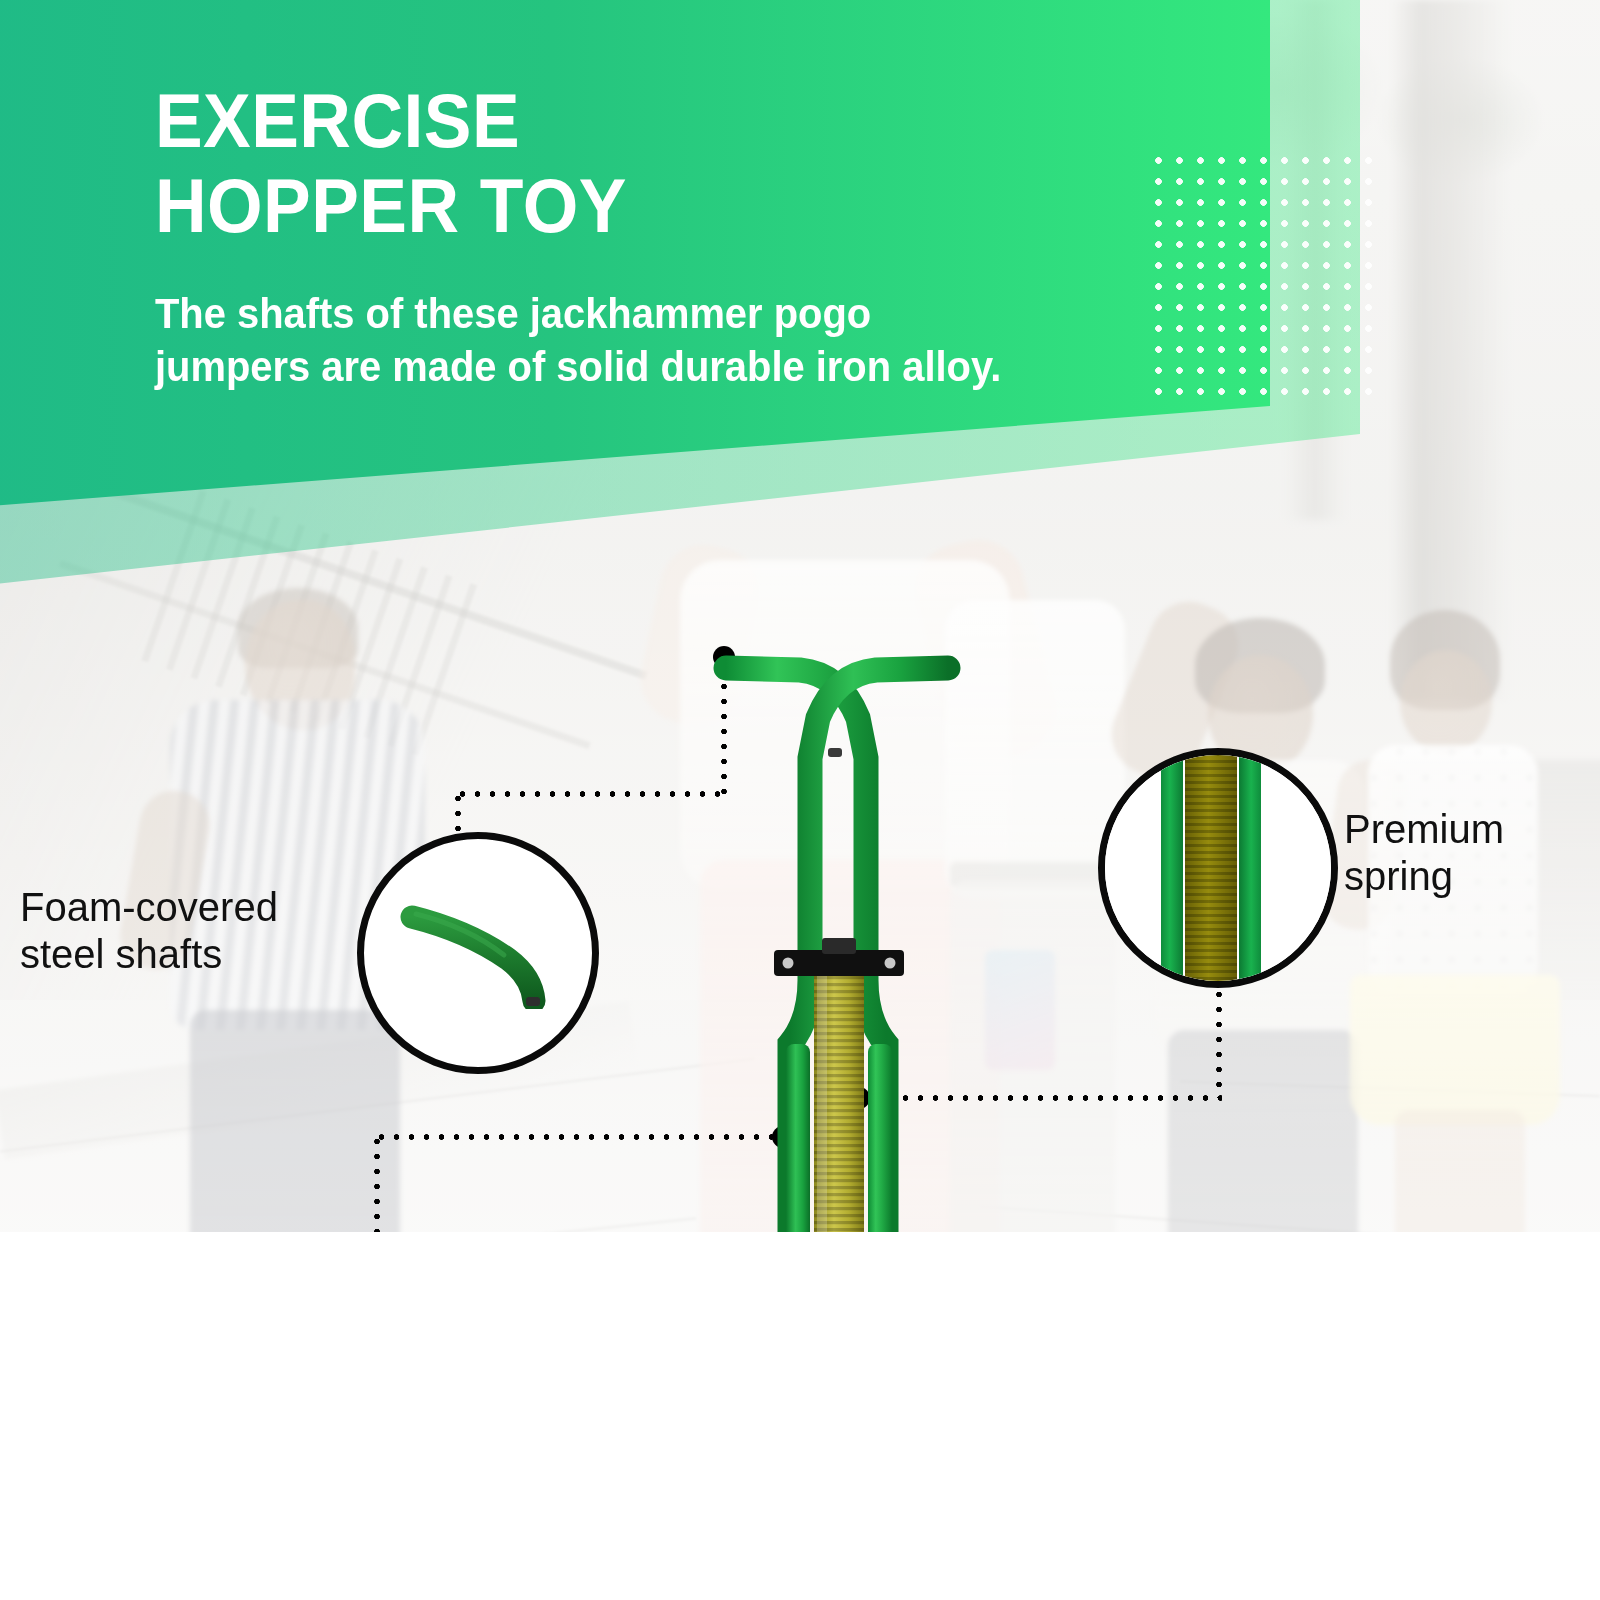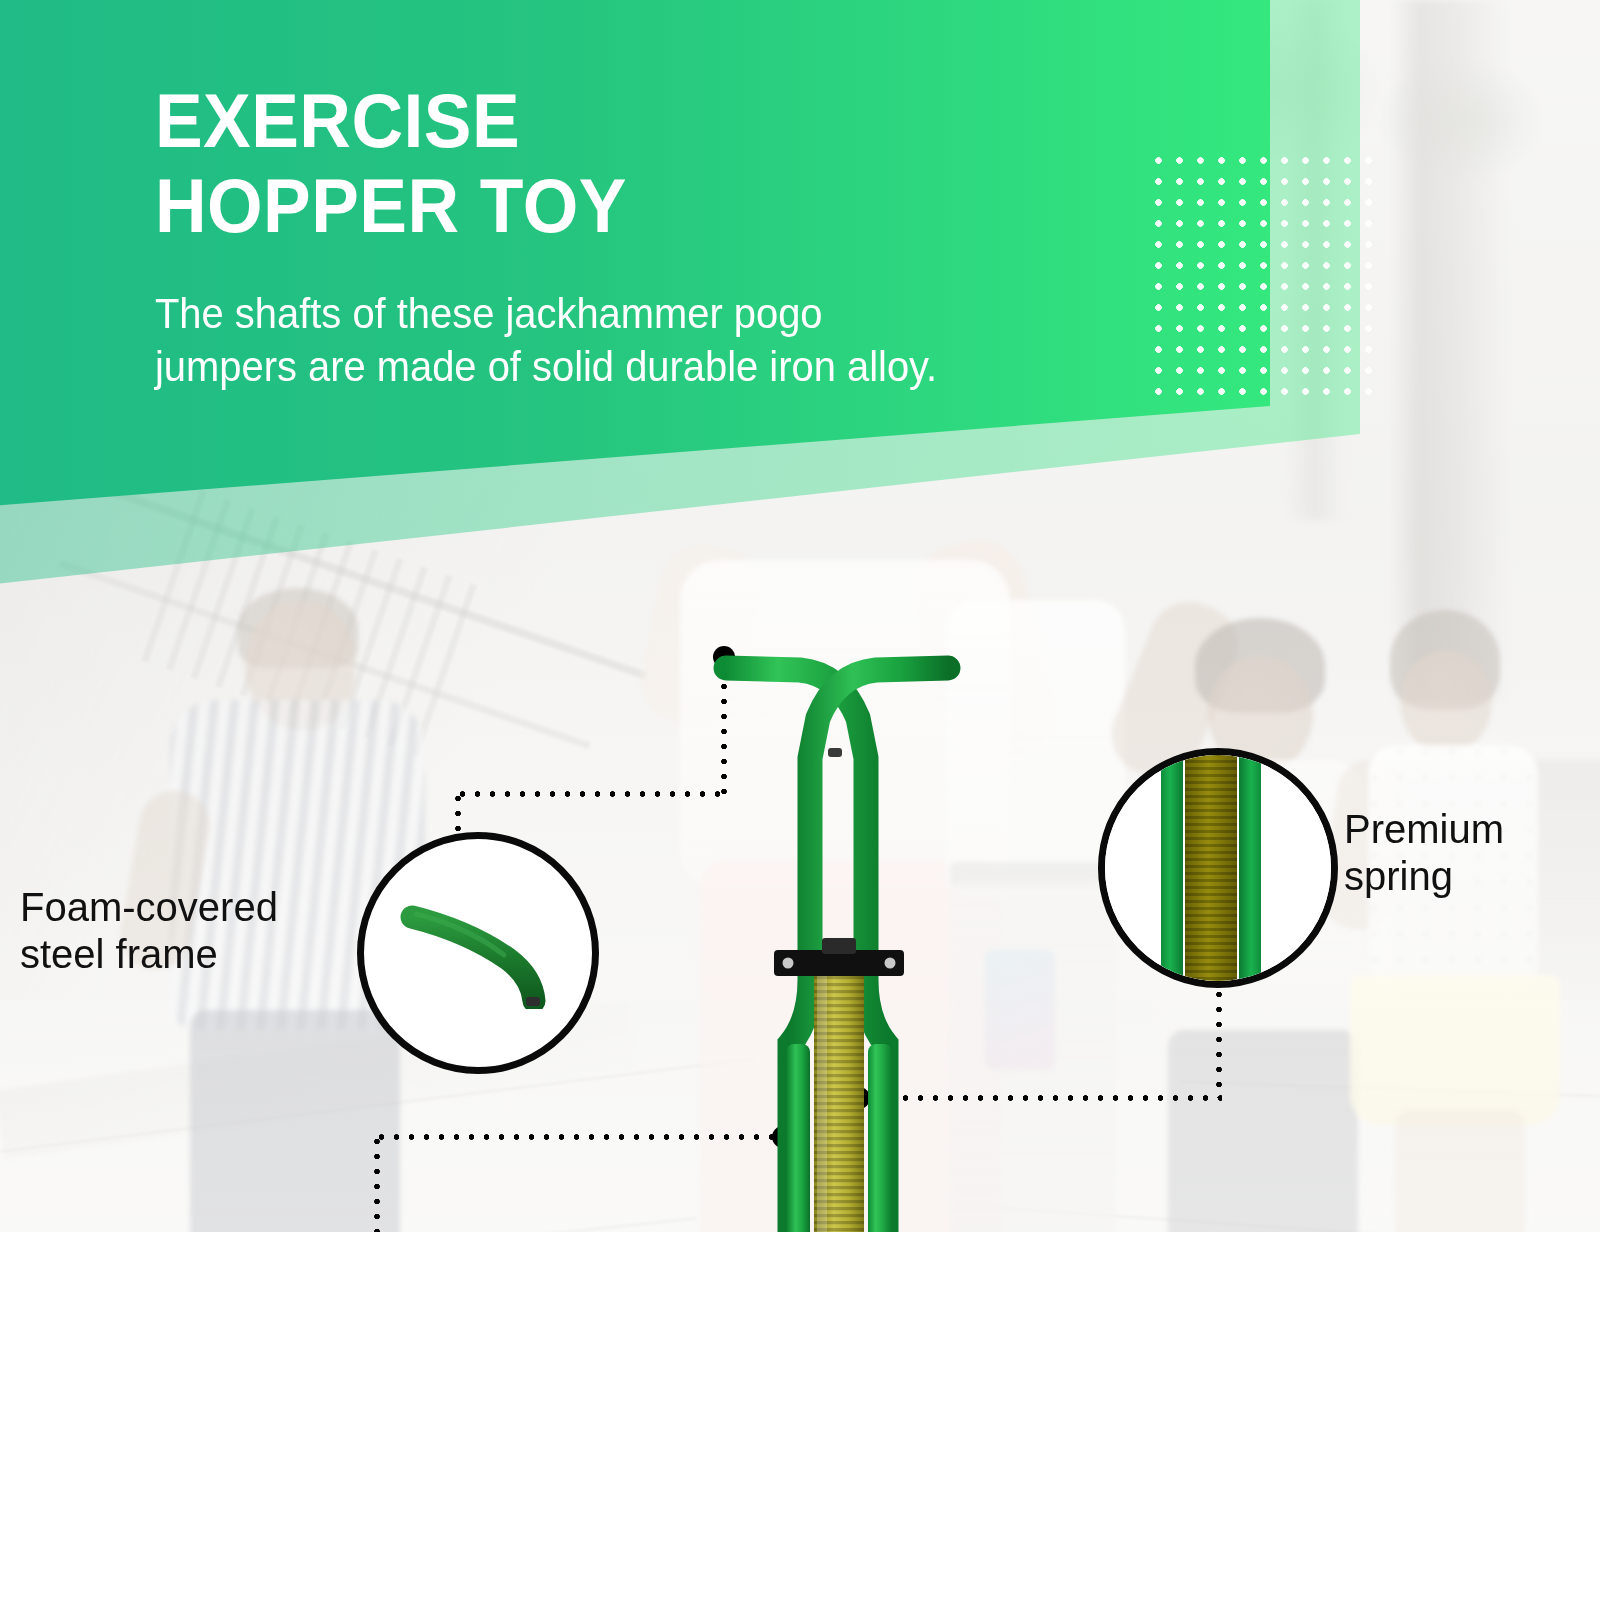--- a/index.html
+++ b/index.html
@@ -184,21 +184,21 @@
   .title{
     position:absolute;left:155px;top:78px;width:1020px;
     color:#fff;font-weight:700;font-size:76px;line-height:1.12;
     letter-spacing:.5px;
     font-family:"Liberation Sans Narrow","Liberation Sans",sans-serif;
     text-transform:uppercase;
   }
   .title span{display:block;transform:scaleX(.94);transform-origin:left center;}
   .subtitle{
     position:absolute;left:155px;top:288px;width:1000px;
-    color:#fff;font-size:42px;line-height:1.25;font-weight:400;
+    color:#fff;font-size:42px;line-height:1.25;font-weight:700;
     font-family:"Liberation Sans Narrow","Liberation Sans",sans-serif;
   }
   .subtitle span{display:block;transform:scaleX(.95);transform-origin:left center;}
 
   
   .callout{position:absolute;border-radius:50%;background:#fff;
     border:7px solid #0a0a0a;overflow:hidden;}
   .c-frame{left:357px;top:832px;width:228px;height:228px;}
   .c-spring{left:1098px;top:748px;width:226px;height:226px;}
   .c-shell{left:262px;top:1318px;width:228px;height:228px;}
@@ -433,21 +433,21 @@
           </linearGradient>
         </defs>
         <path d="M14,20 Q70,34 110,62 Q134,80 136,104" fill="none" stroke="url(#foamG)" stroke-width="23" stroke-linecap="round"></path>
         <path d="M18,17 Q70,30 106,58" fill="none" stroke="#3aa94d" stroke-width="5" stroke-linecap="round" opacity=".55"></path>
         <rect x="128" y="100" width="14" height="9" rx="3" fill="#2e2e2e"></rect>
       </svg>
     </div>
   </div>
   <div class="label lbl-frame">
     <div>Foam-covered</div>
-    <div>steel frame</div>
+    <div>steel shafts</div>
   </div>
 
   <div class="callout c-spring">
     <div class="spring-inset">
       <div class="spring-hl"></div>
       <div class="spring-railL"></div>
       <div class="spring-coil"></div>
       <div class="spring-railR"></div>
     </div>
   </div>

